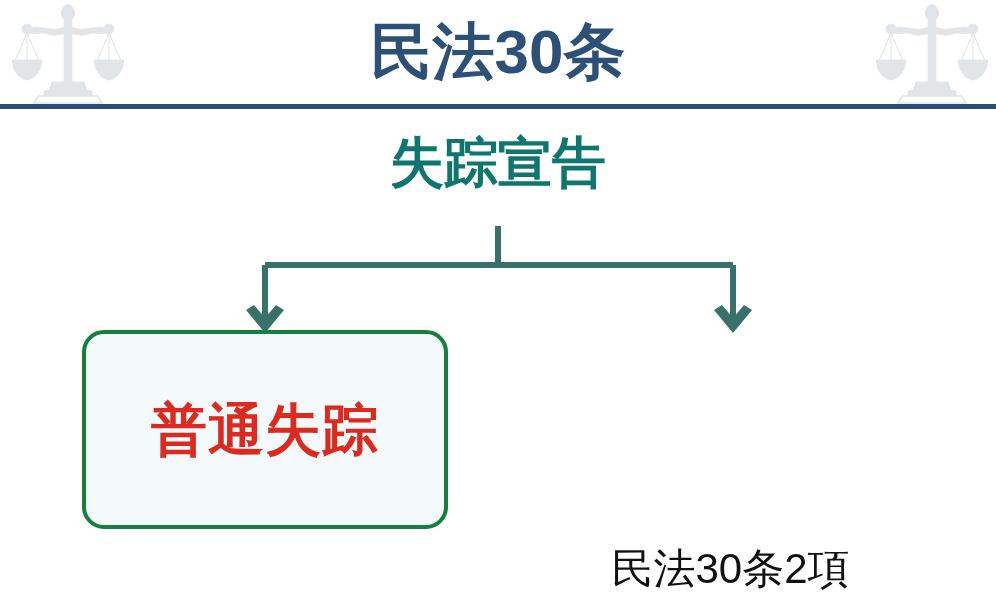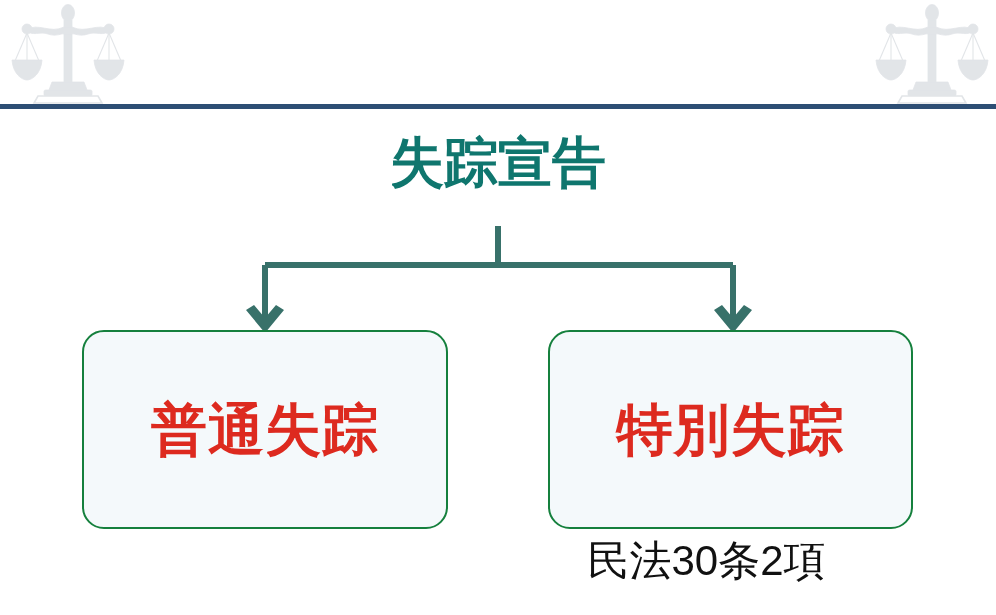--- a/index.html
+++ b/index.html
@@ -82,21 +82,21 @@
     width: 996px;
     height: 130px;
   }
 
   
   .node-box {
     position: absolute;
     top: 330px;
     height: 199px;
     background: #f4f9fb;
-    border: 2px solid #15803d;
+    border: 4px solid #15803d;
     border-radius: 22px;
     box-sizing: border-box;
     display: flex;
     align-items: center;
     justify-content: center;
   }
   .node-box.left  { left: 82px;  width: 366px; }
   .node-box.right { left: 548px; width: 365px; }
 
   .node-label {
@@ -113,21 +113,21 @@
     position: absolute;
     top: 533px;
     font-size: 42px;
     line-height: 56px;
     font-weight: normal;
     color: #111111;
     text-align: center;
     white-space: nowrap;
   }
   .caption.left  { left: 82px;  width: 366px; }
-  .caption.right { left: 524px; width: 365px; }
+  .caption.right { left: 548px; width: 365px; margin-top: 8px; }
 </style>
 </head>
 <body>
 
 <div id="slide">
 
   <div class="header">
 
     <svg class="scale-icon left" viewBox="0 0 120 100" aria-hidden="true">
       <g fill="#e2e5e8" stroke="#e2e5e8" stroke-width="0.8">
@@ -154,20 +154,21 @@
 
         <path d="M4 56 L34 56 C33 70 24 76 19 76 C14 76 5 70 4 56 Z"></path>
         <path d="M86 56 L116 56 C115 70 106 76 101 76 C96 76 87 70 86 56 Z"></path>
 
         <path d="M44 78 L76 78 L79 86 L41 86 Z"></path>
         <rect x="36" y="86" width="48" height="6" rx="1.5"></rect>
         <path d="M30 92 L90 92 L94 99 L26 99 Z" fill="#ffffff" stroke="#e2e5e8" stroke-width="1.6"></path>
       </g>
     </svg>
 
+    <div class="slide-title">民法30条</div>
 
     <svg class="scale-icon right" viewBox="0 0 120 100" aria-hidden="true">
       <g fill="#e2e5e8" stroke="#e2e5e8" stroke-width="0.8">
         <ellipse cx="60" cy="9" rx="6.5" ry="8.5"></ellipse>
         <rect x="56" y="16" width="8" height="62"></rect>
         <path d="M18 26 C30 18 42 30 56 23 L64 23 C78 30 90 18 102 26
                  C96 33 88 27 80 30 C72 33 66 29 64 30 L56 30
                  C54 29 48 33 40 30 C32 27 24 33 18 26 Z"></path>
         <circle cx="19" cy="25" r="5"></circle>
         <circle cx="101" cy="25" r="5"></circle>
@@ -209,18 +210,15 @@
     </g>
     <g fill="#38716a">
       <path d="M714 95 L733 118 L752 95 L744 90 L733 103 L722 90 Z"></path>
     </g>
   </svg>
 
   <div class="node-box left">
     <span class="node-label">普通失踪</span>
   </div>
 
-  <div class="node-box right">
-    <span class="node-label">特別失踪</span>
-  </div>
   <div class="caption right">民法30条2項</div>
 
 </div>
 
 </body></html>

